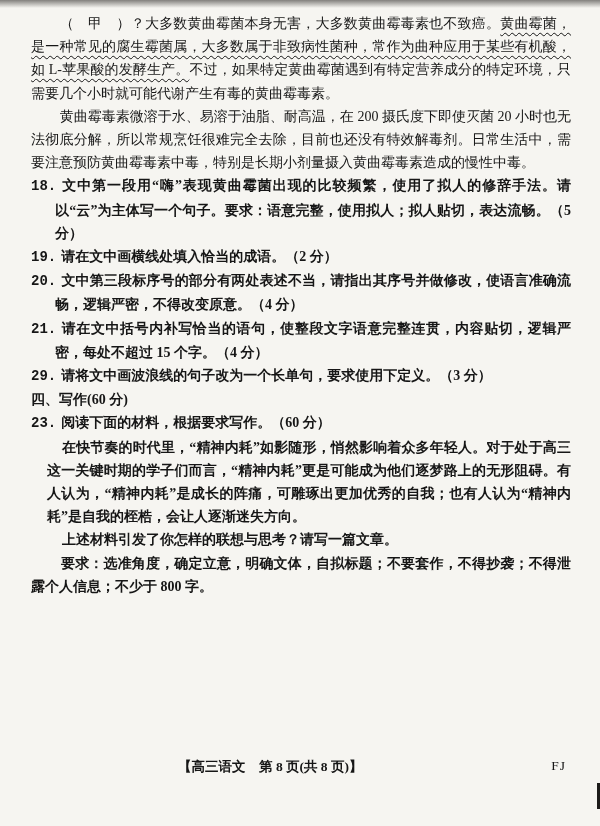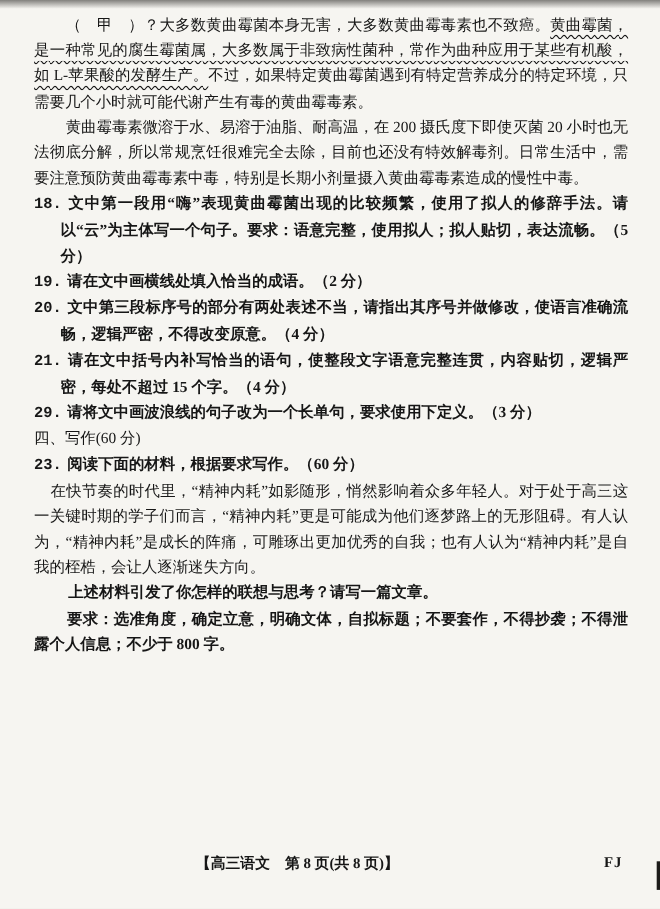--- a/index.html
+++ b/index.html
@@ -23,30 +23,30 @@
   p{margin:0;}
   .para{text-indent:2.05em;}
   .wavy{
     text-decoration-line:underline;
     text-decoration-style:wavy;
     text-decoration-thickness:1px;
     text-underline-offset:4px;
   }
   .q{padding-left:24px;text-indent:-24px;font-weight:bold;}
   .qnum{margin-right:5px;font-family:Liberation Mono, monospace;}
-  .section-heading{font-weight:normal;}
-  .mat{text-indent:15px;}
+  .section-heading{font-weight:bold;}
+  .mat{margin-left:16px;text-indent:15px;font-weight:bold;}
   .mat-prompt{margin-left:16px;text-indent:15px;font-weight:bold;}
   .mat-req{margin-left:0;text-indent:30px;font-weight:bold;}
   .footer{
-    position:absolute;top:776px;left:0;right:0;height:22px;
+    position:absolute;top:758px;left:0;right:0;height:22px;
     font-size:13.5px;
   }
   .footer-center{position:absolute;left:178px;font-weight:bold;}
-  .footer-right{position:absolute;right:34px;font-weight:bold;letter-spacing:1px;}
+  .footer-right{position:absolute;right:34px;font-weight:normal;letter-spacing:1px;}
   .artifact-right{
     position:absolute;right:0;top:783px;width:3px;height:26px;
     background:#1c1b19;
   }
 </style>
 </head>
 <body>
 
 <div class="page">
   <div class="top-edge"></div>

